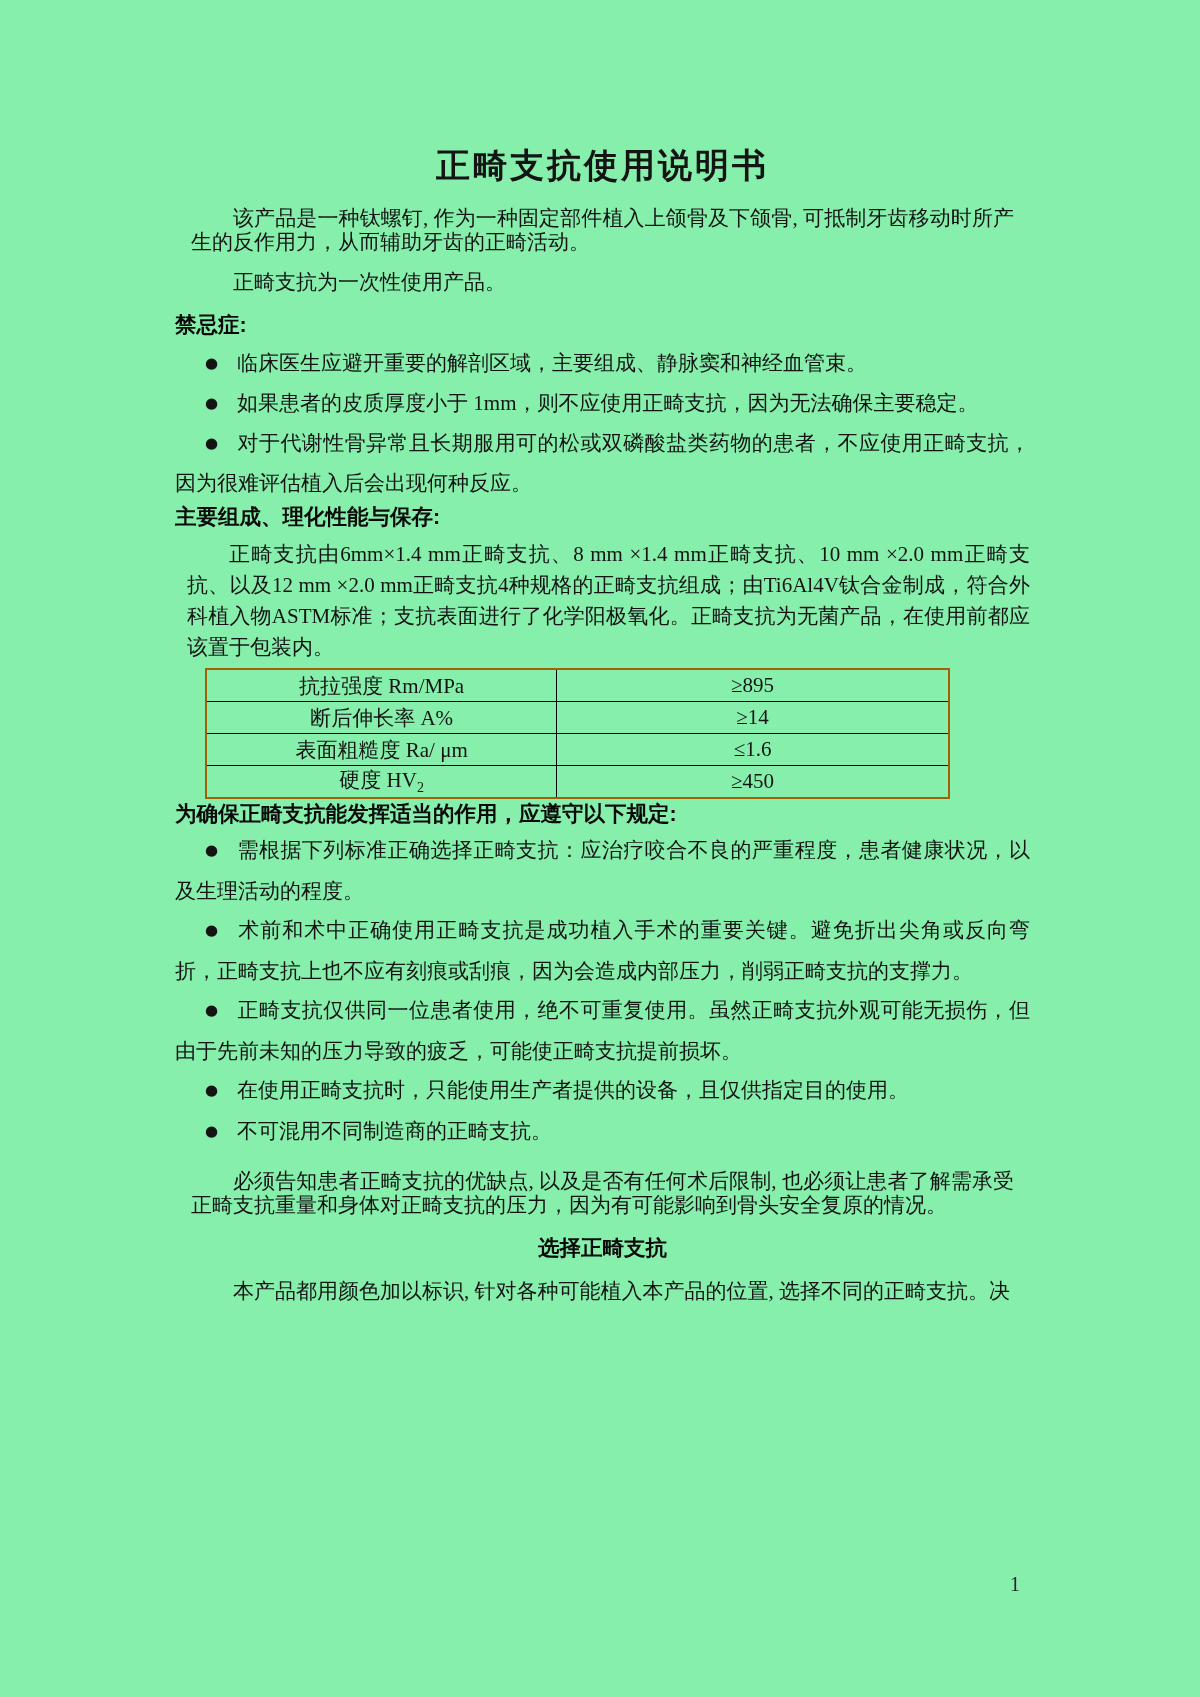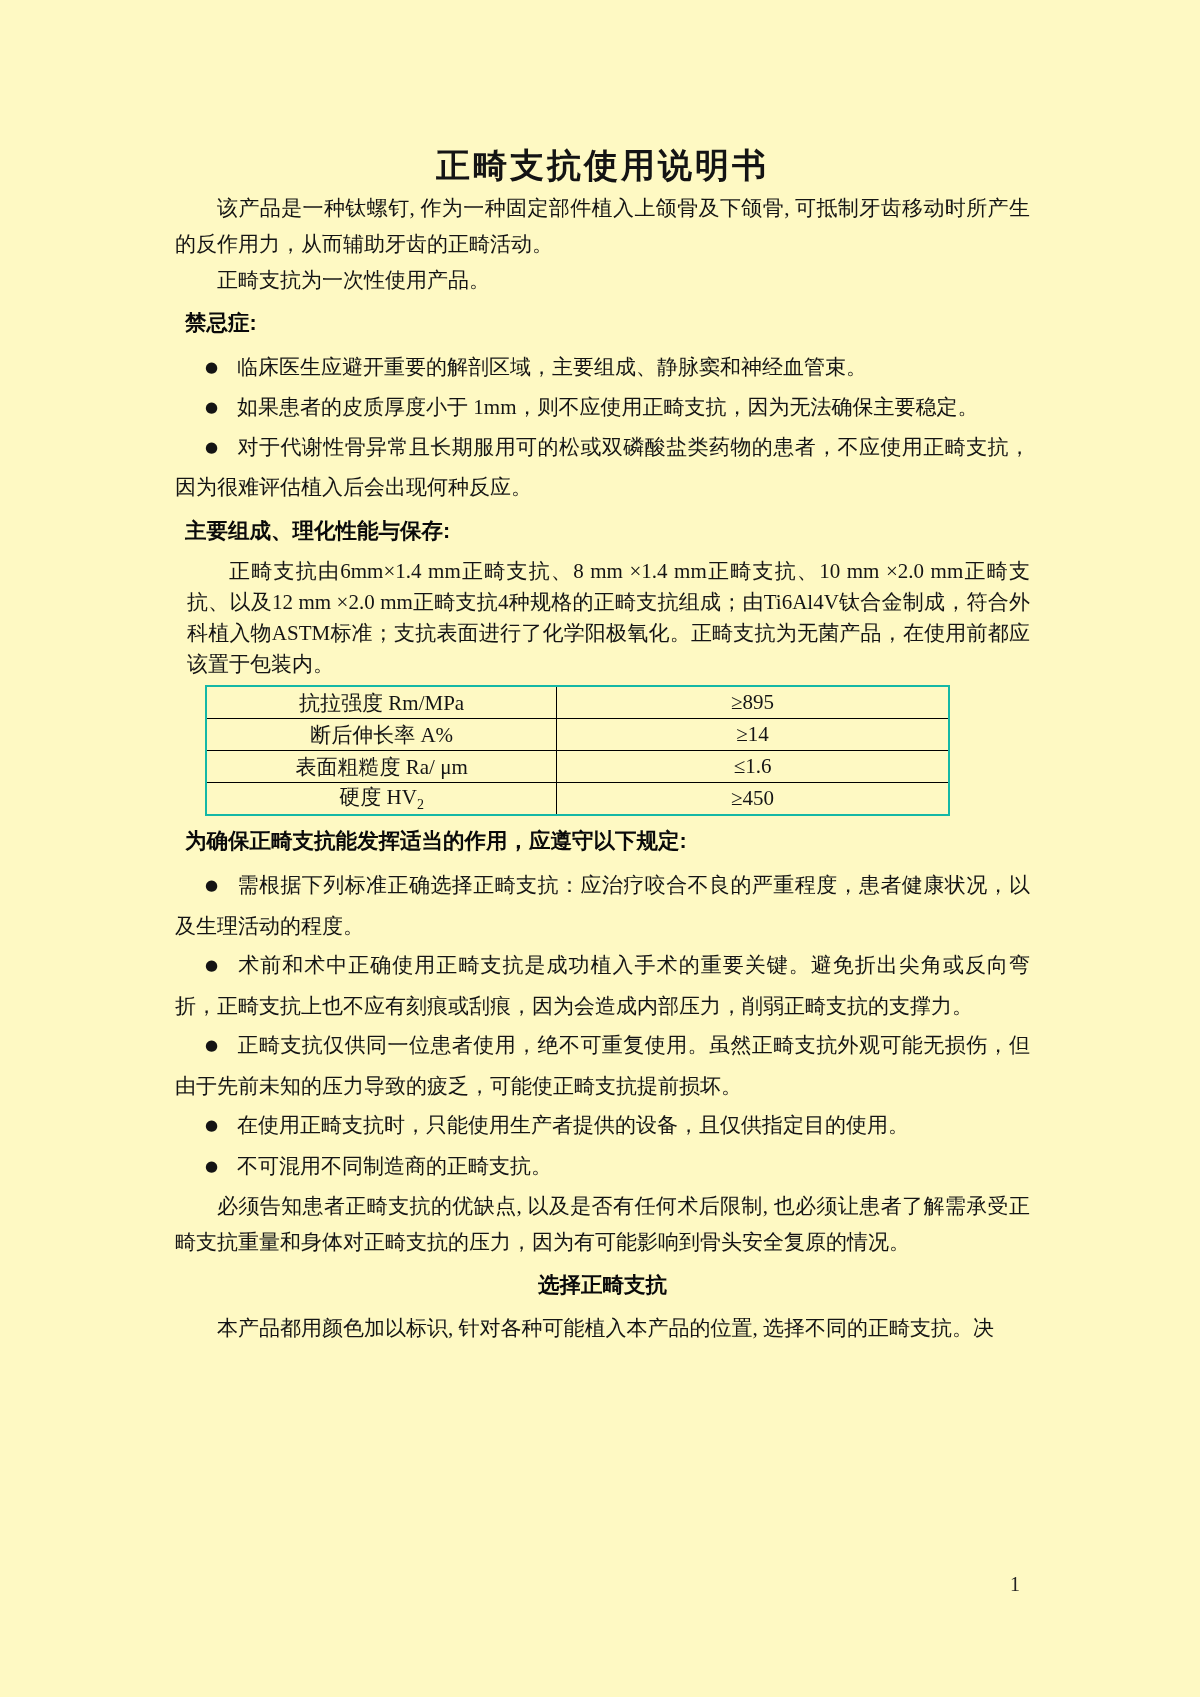--- a/index.html
+++ b/index.html
@@ -1,46 +1,46 @@
 <!DOCTYPE html>
 <html lang="zh"><head>
 <meta charset="utf-8">
 <style>
   html, body { margin: 0; padding: 0; background: #ffffff; }
   .page {
     position: relative;
     width: 1200px;
     height: 1697px;
-    background: #fef9c3;
+    background: #86efac;
     color: #141414;
     font-family: "Liberation Serif", "DejaVu Serif", serif;
     overflow: hidden;
   }
   .content {
     position: relative;
     padding: 0 170px 0 175px;
   }
   .doc-title {
     margin: 142px 0 0 0;
     font-size: 34px;
     line-height: 48px;
     font-weight: bold;
     text-align: center;
     letter-spacing: 3px;
   }
   p.body-para {
-    margin: 0;
+    margin: 16px;
     font-size: 21px;
-    line-height: 36px;
+    line-height: 24px;
     text-indent: 42px;
     text-align: justify;
   }
   .intro-first { margin-top: 84px; }
   h2.sec-heading {
-    margin: 10px;
+    margin: 0;
     font-family: "Liberation Sans", "DejaVu Sans", sans-serif;
     font-size: 21.5px;
     line-height: 30px;
     font-weight: bold;
     color: #0a0a0a;
   }
   .h-contra { margin-top: 40px; }
   .h-comp   { margin-top: 39px; }
   .h-rules  { margin-top: 46px; }
   .h-select { margin-top: 45px; text-align: center; }
@@ -76,21 +76,21 @@
     table-layout: fixed;
   }
   table.props td {
     border: 1px solid #000;
     height: 31px;
     font-size: 21px;
     text-align: center;
     vertical-align: middle;
     padding: 0;
   }
-  table.props { border: 2px solid #14b8a6; }
+  table.props { border: 2px solid #a16207; }
   td.prop-col { width: 47%; }
   sub.hv-sub { font-size: 14px; }
   .notice { margin-top: 35px; line-height: 36px; }
   .select-para { margin-top: 5px; line-height: 36px; }
   .page-number {
     position: absolute;
     top: 1572px;
     right: 180px;
     font-size: 20px;
     line-height: 24px;

